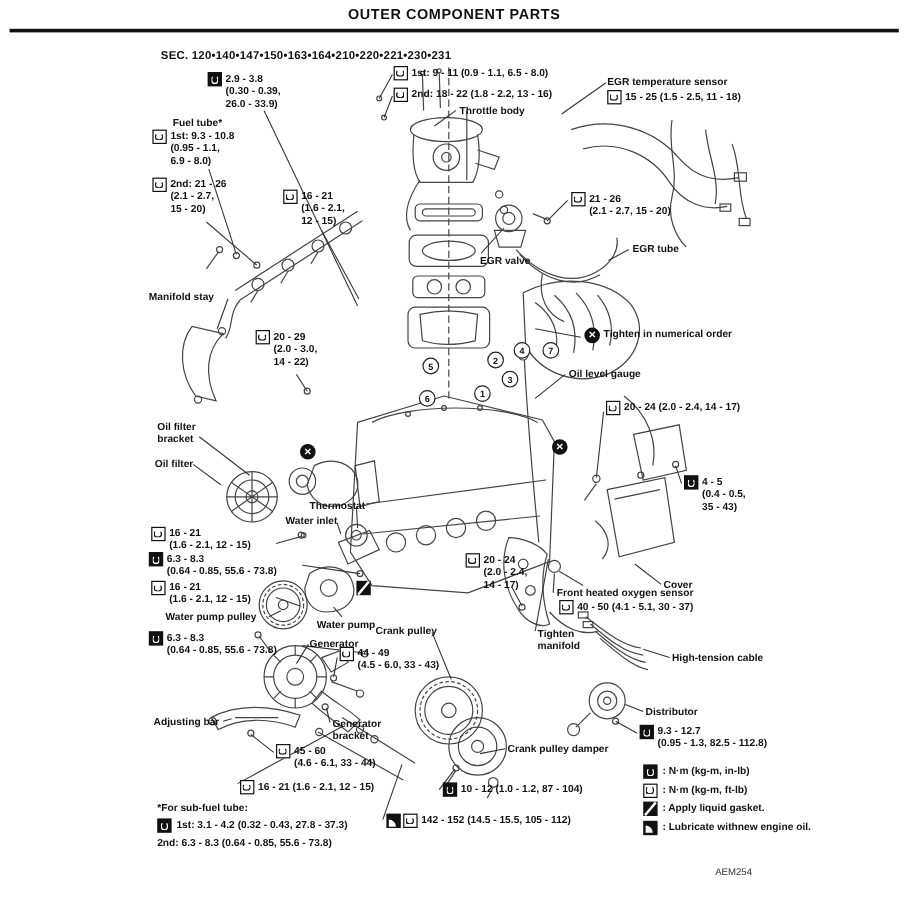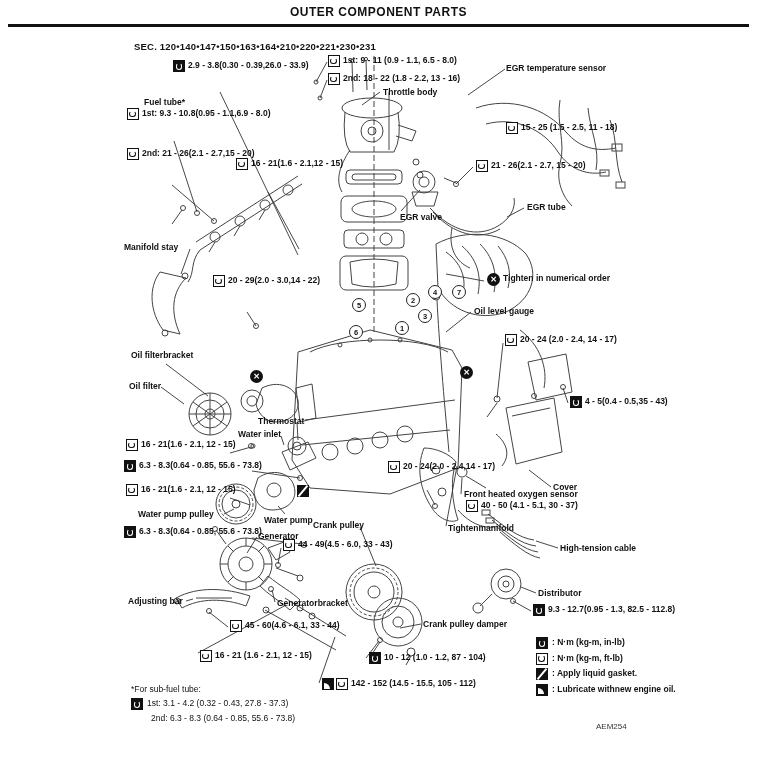--- a/index.html
+++ b/index.html
@@ -9,21 +9,21 @@
          font-size:12px;font-weight:bold;letter-spacing:.5px;}
   #title-rule{position:absolute;top:24px;left:8px;right:8px;height:2.5px;background:#111;}
   #sec-line{position:absolute;top:41px;left:134px;font-size:9.5px;font-weight:bold;letter-spacing:.2px;}
   #page-num{position:absolute;top:728px;left:0;width:100%;text-align:center;
             font-size:14px;font-weight:bold;letter-spacing:.5px;}
   #fig-code{position:absolute;top:722px;left:596px;font-size:8px;color:#333;}
   svg#art{position:absolute;left:0;top:0;width:757px;height:757px;}
 
   .callout{position:absolute;display:flex;align-items:flex-start;gap:3px;
            font-size:8.5px;line-height:1.22;font-weight:bold;white-space:nowrap;z-index:3;}
-  .callout .lines{display:flex;flex-direction:row;}
+  .callout .lines{display:flex;flex-direction:column;}
   .sym-col{display:flex;gap:2px;flex:none;margin-top:0;}
 
   .sym{display:inline-block;width:12px;height:12px;position:relative;box-sizing:border-box;flex:none;}
   .sym-ftlb{border:1.7px solid #111;background:#fff;}
   .sym-ftlb::after{content:"";position:absolute;left:1.2px;top:1.8px;width:4.6px;height:4.6px;
                    border:1.7px solid #111;border-top-color:transparent;border-radius:50%;}
   .sym-inlb{background:#111;}
   .sym-inlb::after{content:"";position:absolute;left:2.6px;top:3.2px;width:4.6px;height:4.6px;
                    border:1.7px solid #fff;border-top-color:transparent;border-radius:50%;}
   .sym-gasket{background:#111;}
@@ -37,23 +37,23 @@
               align-items:center;justify-content:center;line-height:1;}
   .sym-xorder::after{content:"\2715";}
 
   .order-num{position:absolute;width:12px;height:12px;border:1.1px solid #222;border-radius:50%;
              background:#fff;color:#111;font-size:7.5px;font-weight:bold;
              display:flex;align-items:center;justify-content:center;z-index:2;}
   .diagram-mark{position:absolute;z-index:2;}
 
   #legend{position:absolute;left:536px;top:637px;display:flex;flex-direction:column;gap:3.5px;z-index:3;}
   .legend-row{display:flex;align-items:flex-start;gap:4px;font-size:8.5px;font-weight:bold;line-height:1.25;}
-  #footnote{position:absolute;left:131px;top:684px;font-size:8.5px;font-weight:normal;line-height:1.3;z-index:3;}
+  #footnote{position:absolute;left:131px;top:668px;font-size:8.5px;font-weight:bold;line-height:1.3;z-index:3;}
   #footnote .fn-row{display:flex;align-items:flex-start;gap:4px;margin-top:3px;}
-  #footnote .fn-indent{margin-left:20px;}
+  #footnote .fn-indent{margin-left:0;}
 </style>
 </head>
 <body>
 
 <div id="page">
   <div id="title">OUTER COMPONENT PARTS</div>
   <div id="title-rule"></div>
   <div id="sec-line">SEC. 120•140•147•150•163•164•210•220•221•230•231</div>
 
   <svg id="art" viewBox="0 0 757 757" xmlns="http://www.w3.org/2000/svg">
@@ -319,21 +319,21 @@
       <div class="callout" style="left: 383px; top: 87px;">
         <span class="lines">
           <span>Throttle body</span>
         </span>
       </div>
       <div class="callout" style="left: 506px; top: 63px;">
         <span class="lines">
           <span>EGR temperature sensor</span>
         </span>
       </div>
-      <div class="callout" style="left: 506px; top: 75px; margin-top: 47px;">
+      <div class="callout" style="left: 506px; top: 75px;">
         <span class="sym-col">
           <span class="sym sym-ftlb"></span>
         </span>
         <span class="lines">
           <span>15 - 25 (1.5 - 2.5, 11 - 18)</span>
         </span>
       </div>
       <div class="callout" style="left: 144px; top: 97px;">
         <span class="lines">
           <span>Fuel tube*</span>

